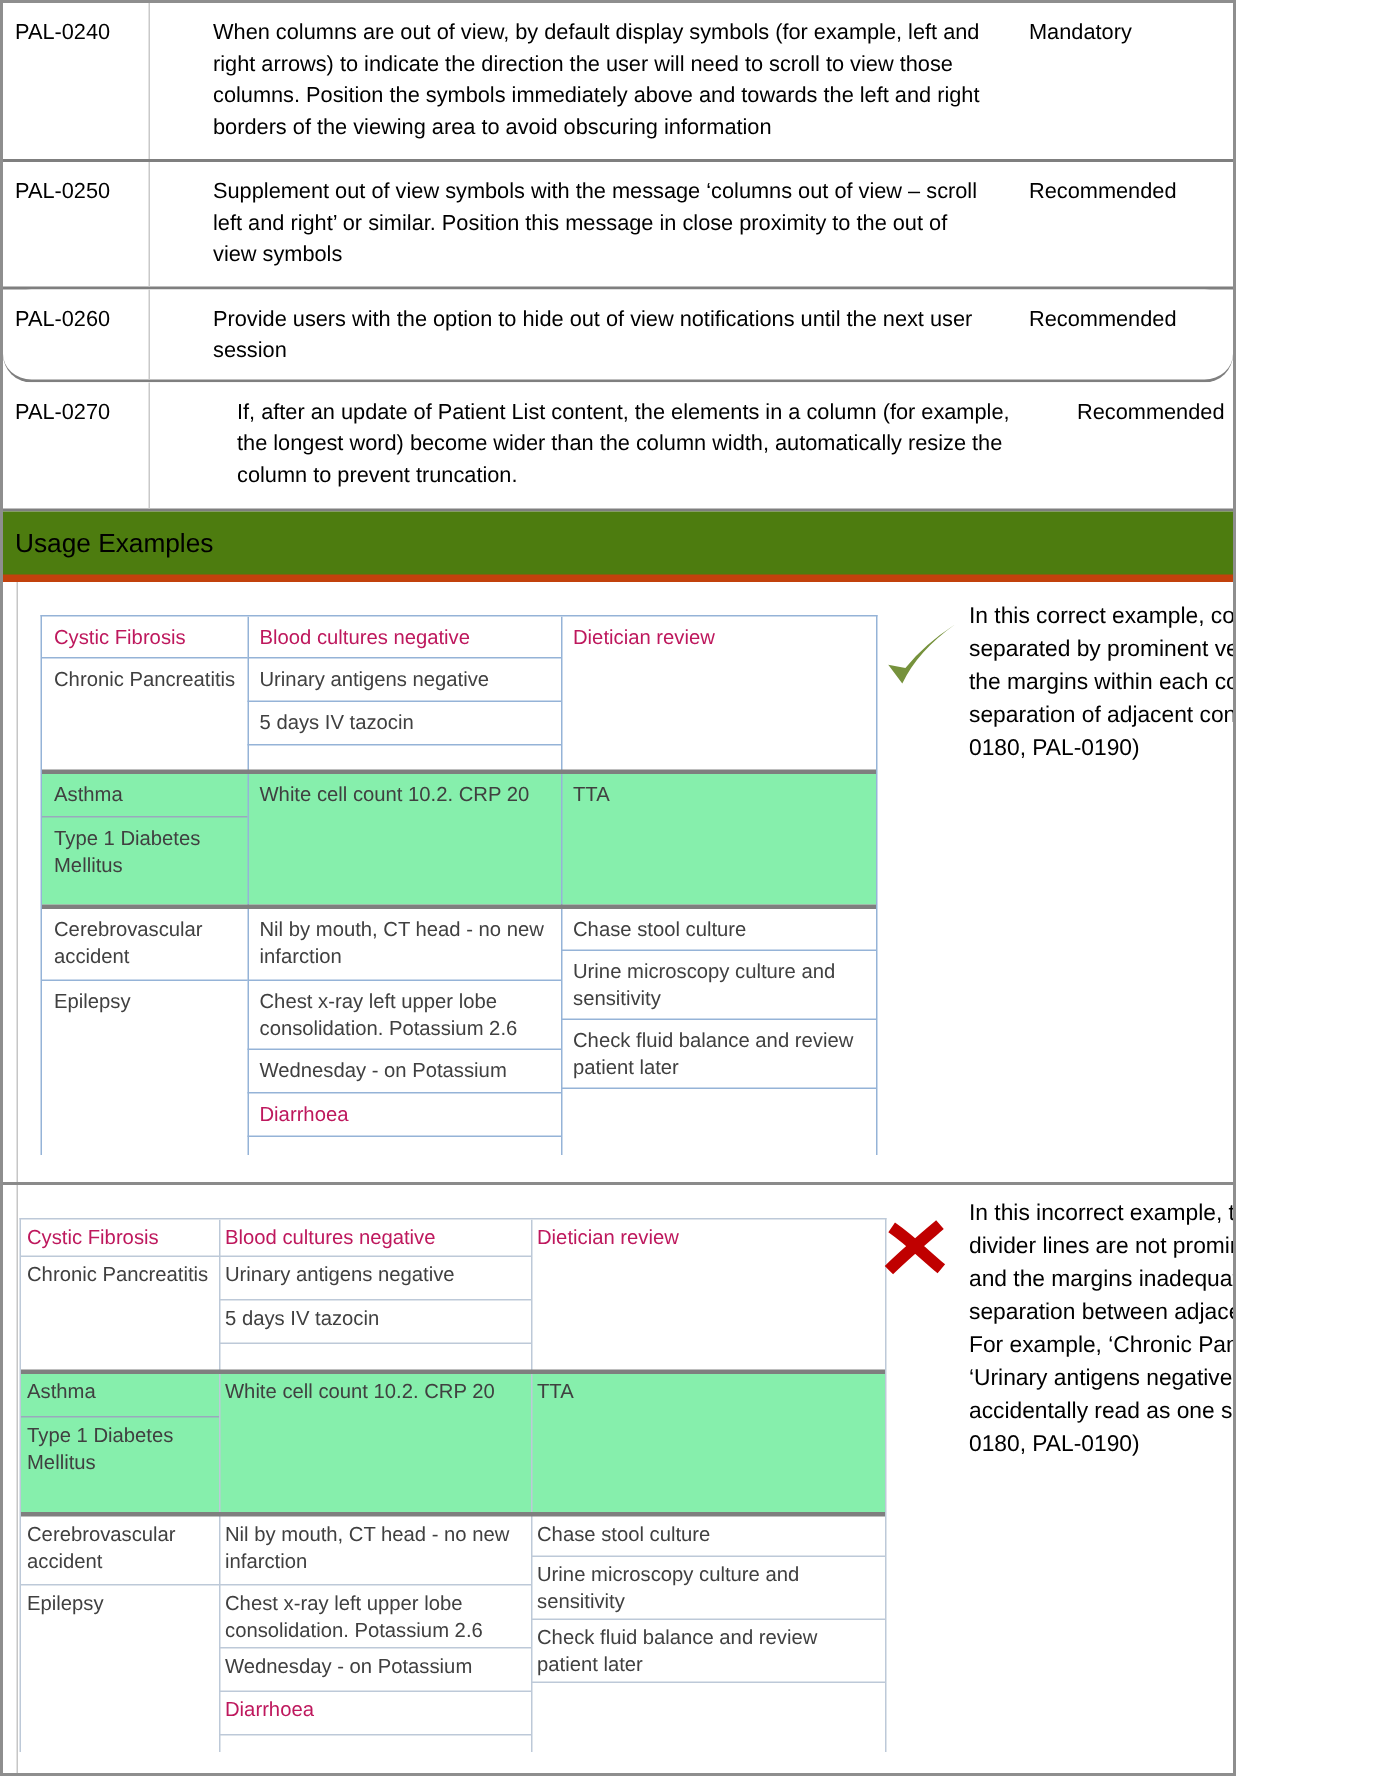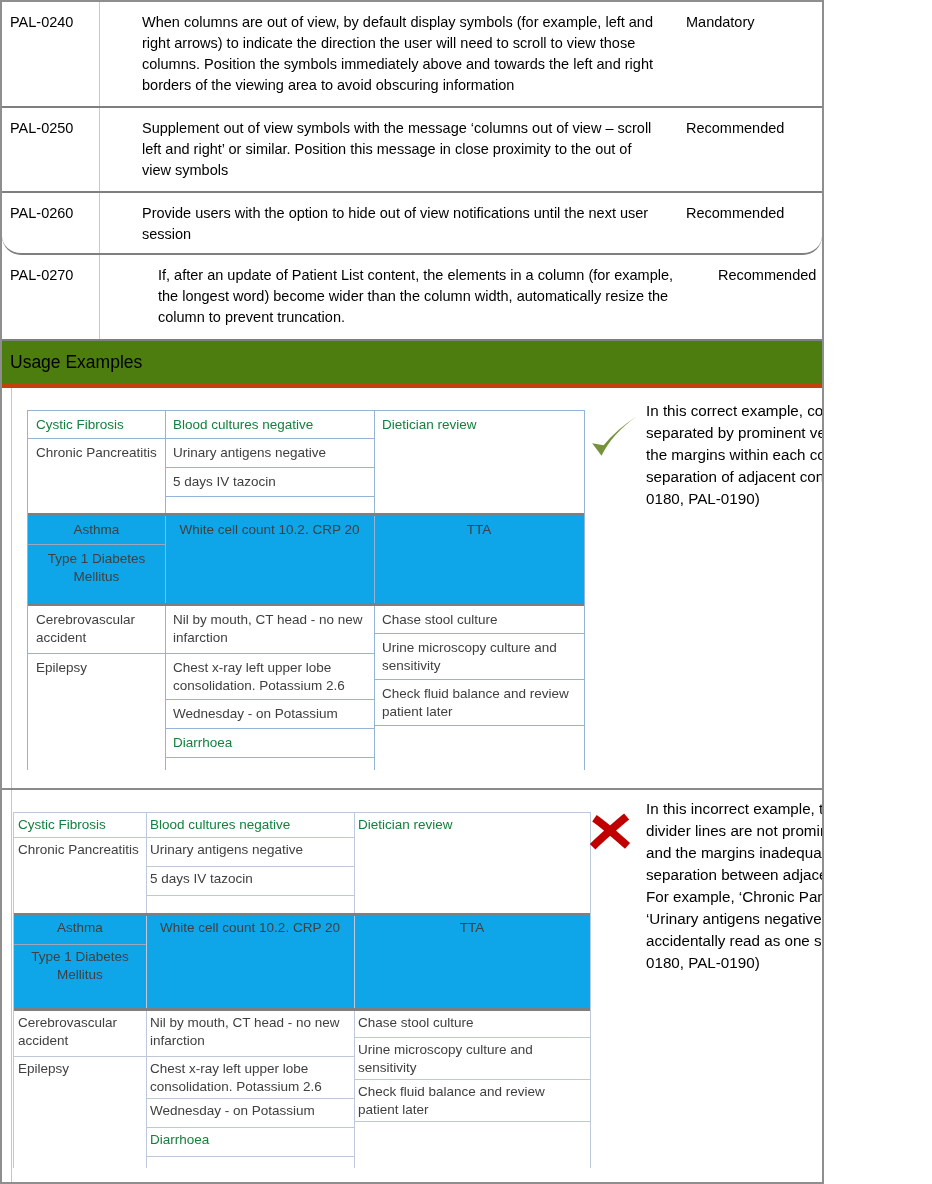--- a/index.html
+++ b/index.html
@@ -48,25 +48,25 @@
       width:558px;height:360px;margin:22px 0 0 25px;}
   .t2{--bc:#bdc9d8;--c1:132px;--c2:208px;--c3:236px;--pad:3px 4px 2px 4px;
       width:578px;height:356px;margin:22px 0 0 11px;}
   .vline{position:absolute;top:0;bottom:0;width:1px;background:var(--bc);z-index:3;}
   .v1{left:var(--c1);}
   .v2{left:calc(var(--c1) + var(--c2));}
   .sec{display:grid;grid-template-columns:var(--c1) var(--c2) 1fr;}
   .sec .col{display:flex;flex-direction:column;}
   .pcell{padding:var(--pad);box-sizing:border-box;}
   .bb{border-bottom:1px solid var(--bc);}
-  .ghost{color:#15803d;}
+  .ghost{color:#be185d;}
   .bar{height:3px;background:#7f7f7f;position:relative;z-index:4;}
   .sec.top{height:102px;overflow:hidden;}
   .t2 .sec.top{height:100px;}
-  .sec.hl{background:#0ea5e9;height:87px;overflow:hidden;text-align:center;}
+  .sec.hl{background:#86efac;height:87px;overflow:hidden;}
   .t2 .sec.hl{height:92px;}
   .sec.hl .bbg{border-bottom:1px solid #9aa8bd;}
   .sec.bottom{height:165px;overflow:hidden;}
   .t2 .sec.bottom{height:158px;}
   .mh25{min-height:25px;}
   .mh29{min-height:29px;}
   .grow{flex:1;}
   .partial{height:22px;}
   
   .check-svg path{fill:#76923c;}

